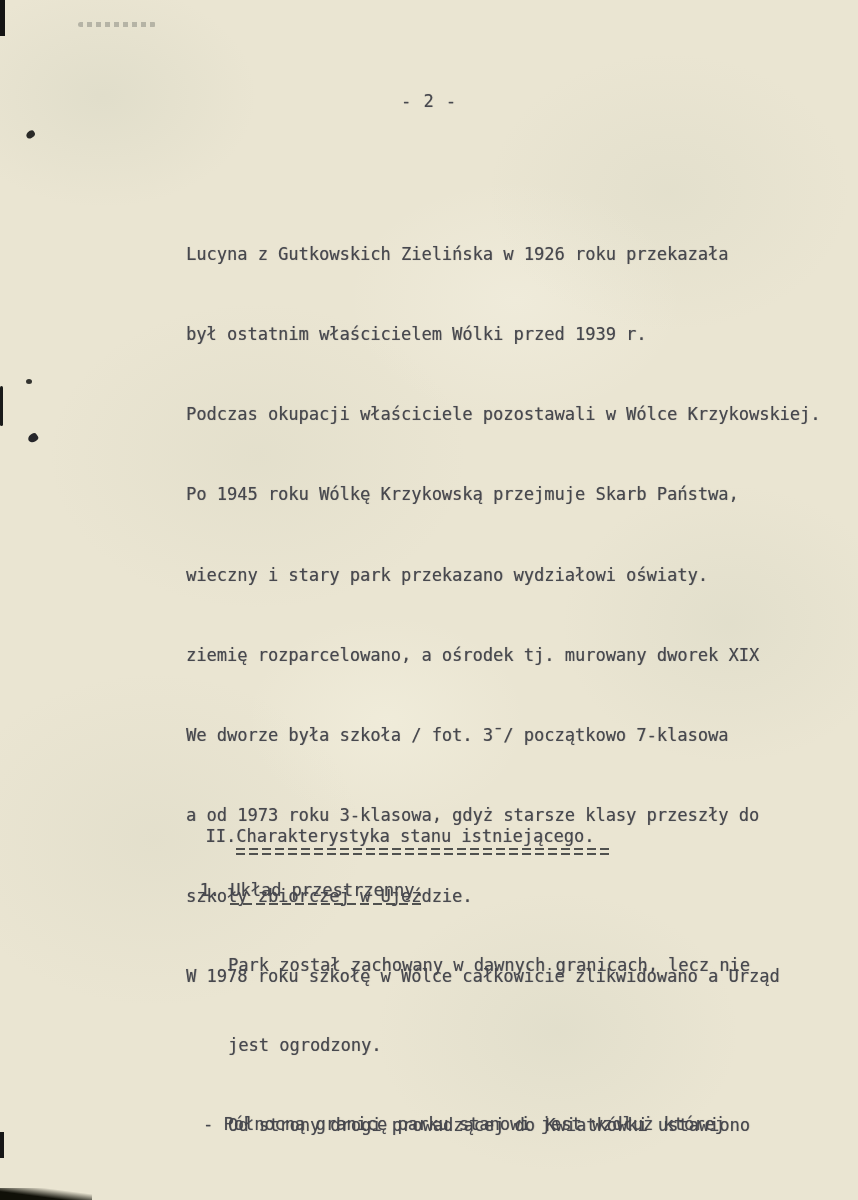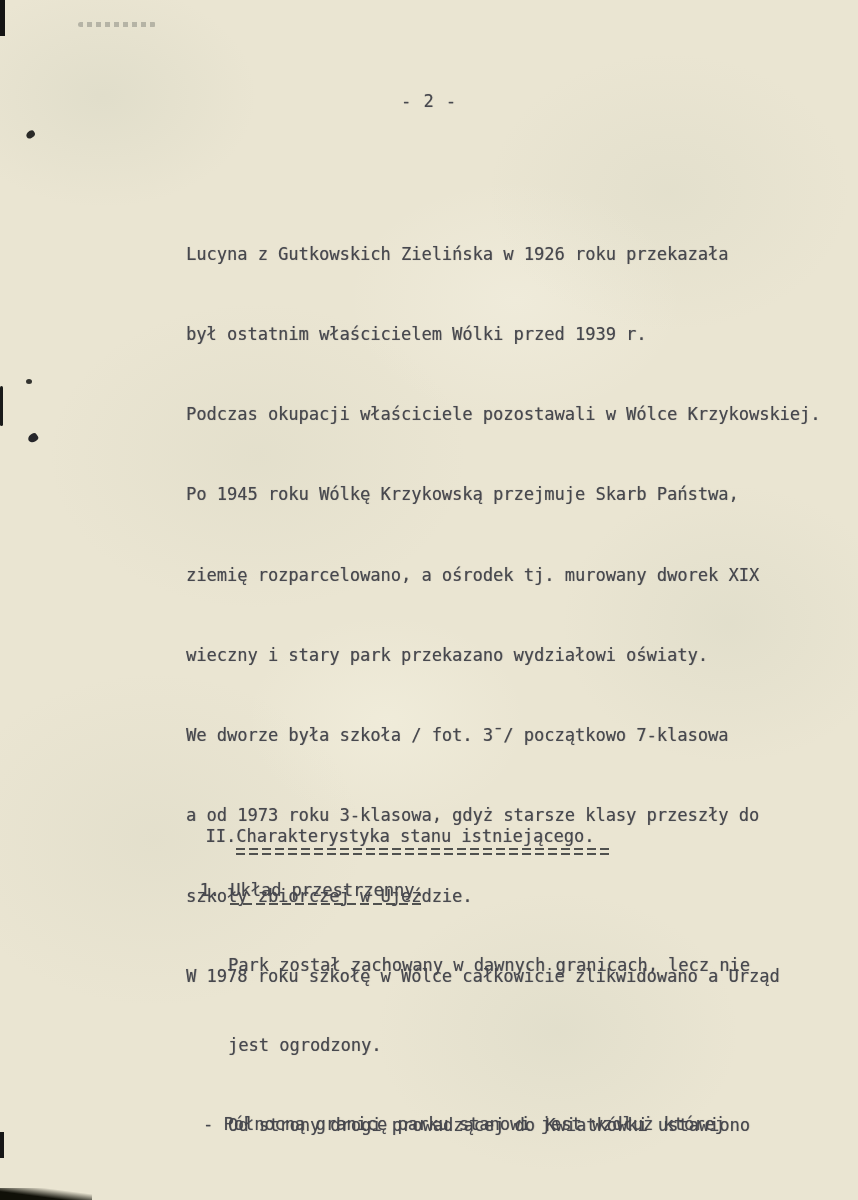--- a/index.html
+++ b/index.html
@@ -82,22 +82,22 @@
 <div class="artifact speck-3"></div>
 <div class="artifact smudge-top"></div>
 
 <div class="abs ink page-number">- 2 -</div>
 
 <div class="abs ink body-block">
   <div>Lucyna z Gutkowskich Zielińska w 1926 roku przekazała</div>
   <div>był ostatnim właścicielem Wólki przed 1939 r.</div>
   <div>Podczas okupacji właściciele pozostawali w Wólce Krzykowskiej.</div>
   <div>Po 1945 roku Wólkę Krzykowską przejmuje Skarb Państwa,</div>
+  <div>wieczny i stary park przekazano wydziałowi oświaty.</div>
   <div>ziemię rozparcelowano, a ośrodek tj. murowany dworek XIX</div>
-  <div>wieczny i stary park przekazano wydziałowi oświaty.</div>
   <div>We dworze była szkoła / fot. 3̄ / początkowo 7-klasowa</div>
   <div>a od 1973 roku 3-klasowa, gdyż starsze klasy przeszły do</div>
   <div>szkoły zbiorczej w Ujeździe.</div>
   <div>W 1978 roku szkołę w Wólce całkowicie zlikwidowano a Urząd</div>
   
   
   
   
   
   

